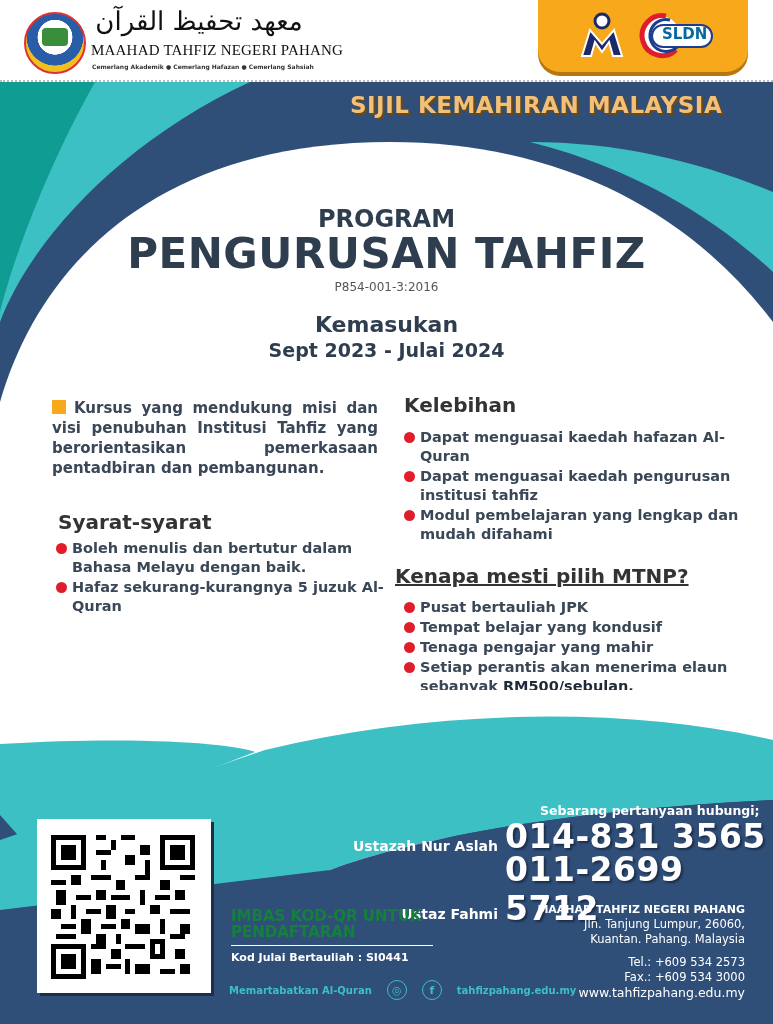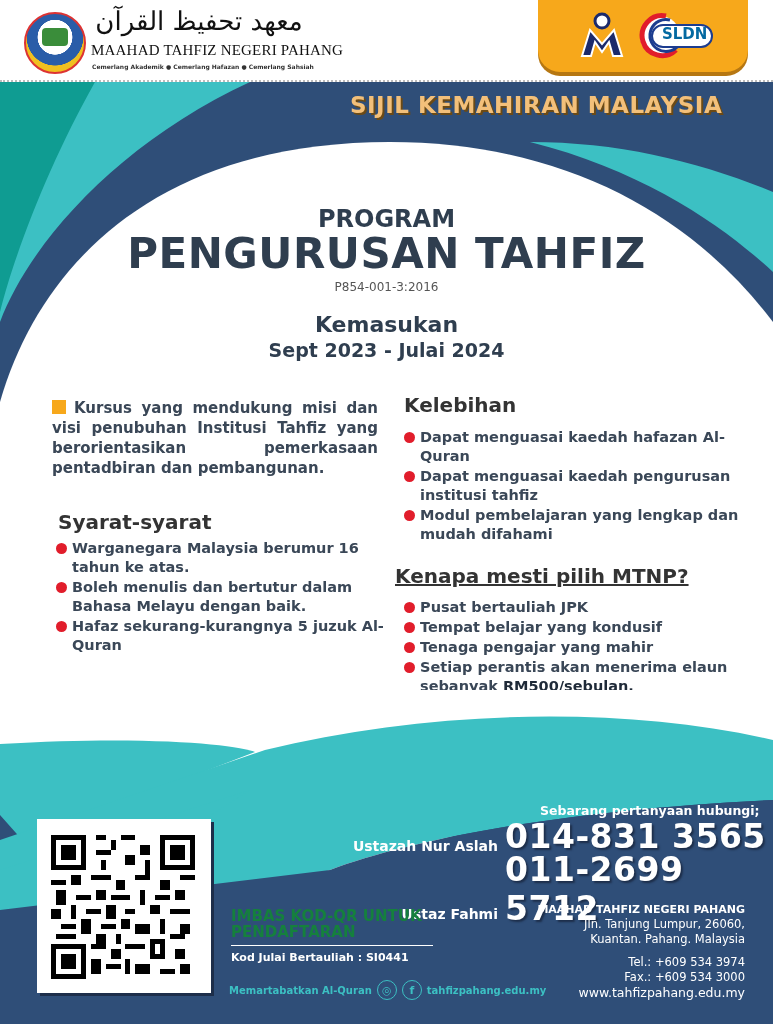--- a/index.html
+++ b/index.html
@@ -49,21 +49,21 @@
   .contact-intro { left:540px; top:803px; font-size:12.5px; font-weight:bold; color:#fff; }
   .contact-name { font-size:14px; font-weight:bold; color:#fff; text-align:right; width:150px; }
   .contact-phone { font-size:33px; font-weight:bold; color:#fff; letter-spacing:0.5px; text-shadow:2px 2px 2px #1d2e4a; }
   .c1-name { left:348px; top:838px; }
   .c1-phone { left:505px; top:817px; }
   .c2-name { left:348px; top:858px;margin-top:48px; }
   .c2-phone { left:505px; top:850px; }
   .scan-title { left:231px; top:908px; font-size:15px; font-weight:bold; color:#15803d; line-height:16px; }
   .scan-rule { left:231px; top:945px; width:202px; height:1px; background:#fff; }
   .center-code { left:231px; top:951px; font-size:11px; font-weight:bold; color:#fff; }
-  .tagline-row { left:229px; top:980px; display:flex; align-items:center; gap:5px; font-size:10px; font-weight:bold; color:#3cc0c3; }
+  .tagline-row { left:229px; top:980px; display:flex; align-items:center; gap:15px; font-size:10px; font-weight:bold; color:#3cc0c3; }
   .circ-icon { width:18px; height:18px; border-radius:50%; border:1.5px solid #3cc0c3; display:flex; align-items:center; justify-content:center; font-size:11px; color:#3cc0c3; }
   .addr { left:520px; top:902px; width:225px; text-align:right; font-size:11.5px; color:#fff; line-height:15px; }
   .addr .name { font-weight:bold; font-size:11px; }
   .tel { left:520px; top:955px; width:225px; text-align:right; font-size:11.5px; color:#fff; line-height:15px; }
 </style>
 </head>
 <body>
 
 <div class="abs header"></div>
 <div class="abs inst-logo">
@@ -103,21 +103,20 @@
 <div class="abs program program-code">P854-001-3:2016</div>
 <div class="abs program intake-label">Kemasukan</div>
 <div class="abs program intake-dates">Sept 2023 - Julai 2024</div>
 
 <div class="abs intro">
   <span class="sq"></span><span>Kursus yang mendukung misi dan visi penubuhan Institusi Tahfiz yang berorientasikan pemerkasaan pentadbiran dan pembangunan.</span>
 </div>
 
 <div class="abs sec-title req-title">Syarat-syarat</div>
 <div class="abs list req-list">
-  <div class="item"><span class="dot"></span><span>Warganegara Malaysia berumur 16 tahun ke atas.</span></div>
   <div class="item"><span class="dot"></span><span>Boleh menulis dan bertutur dalam Bahasa Melayu dengan baik.</span></div>
   <div class="item"><span class="dot"></span><span>Hafaz sekurang-kurangnya 5 juzuk Al-Quran</span></div>
 </div>
 
 <div class="abs sec-title adv-title">Kelebihan</div>
 <div class="abs list adv-list">
   <div class="item"><span class="dot"></span><span>Dapat menguasai kaedah hafazan Al-Quran</span></div>
   <div class="item"><span class="dot"></span><span>Dapat menguasai kaedah pengurusan institusi tahfiz</span></div>
   <div class="item"><span class="dot"></span><span>Modul pembelajaran yang lengkap dan mudah difahami</span></div>
 </div>
@@ -227,16 +226,16 @@
   <span class="circ-icon">f</span>
   <span>tahfizpahang.edu.my</span>
 </div>
 
 <div class="abs addr">
   <div class="name">MAAHAD TAHFIZ NEGERI PAHANG</div>
   <div>Jln. Tanjung Lumpur, 26060,</div>
   <div>Kuantan. Pahang. Malaysia</div>
 </div>
 <div class="abs tel">
-  <div>Tel.: +609 534 3974</div>
+  <div>Tel.: +609 534 2573</div>
   <div>Fax.: +609 534 3000</div>
   <div style="font-size:12.5px;">www.tahfizpahang.edu.my</div>
 </div>
 
 </body></html>

